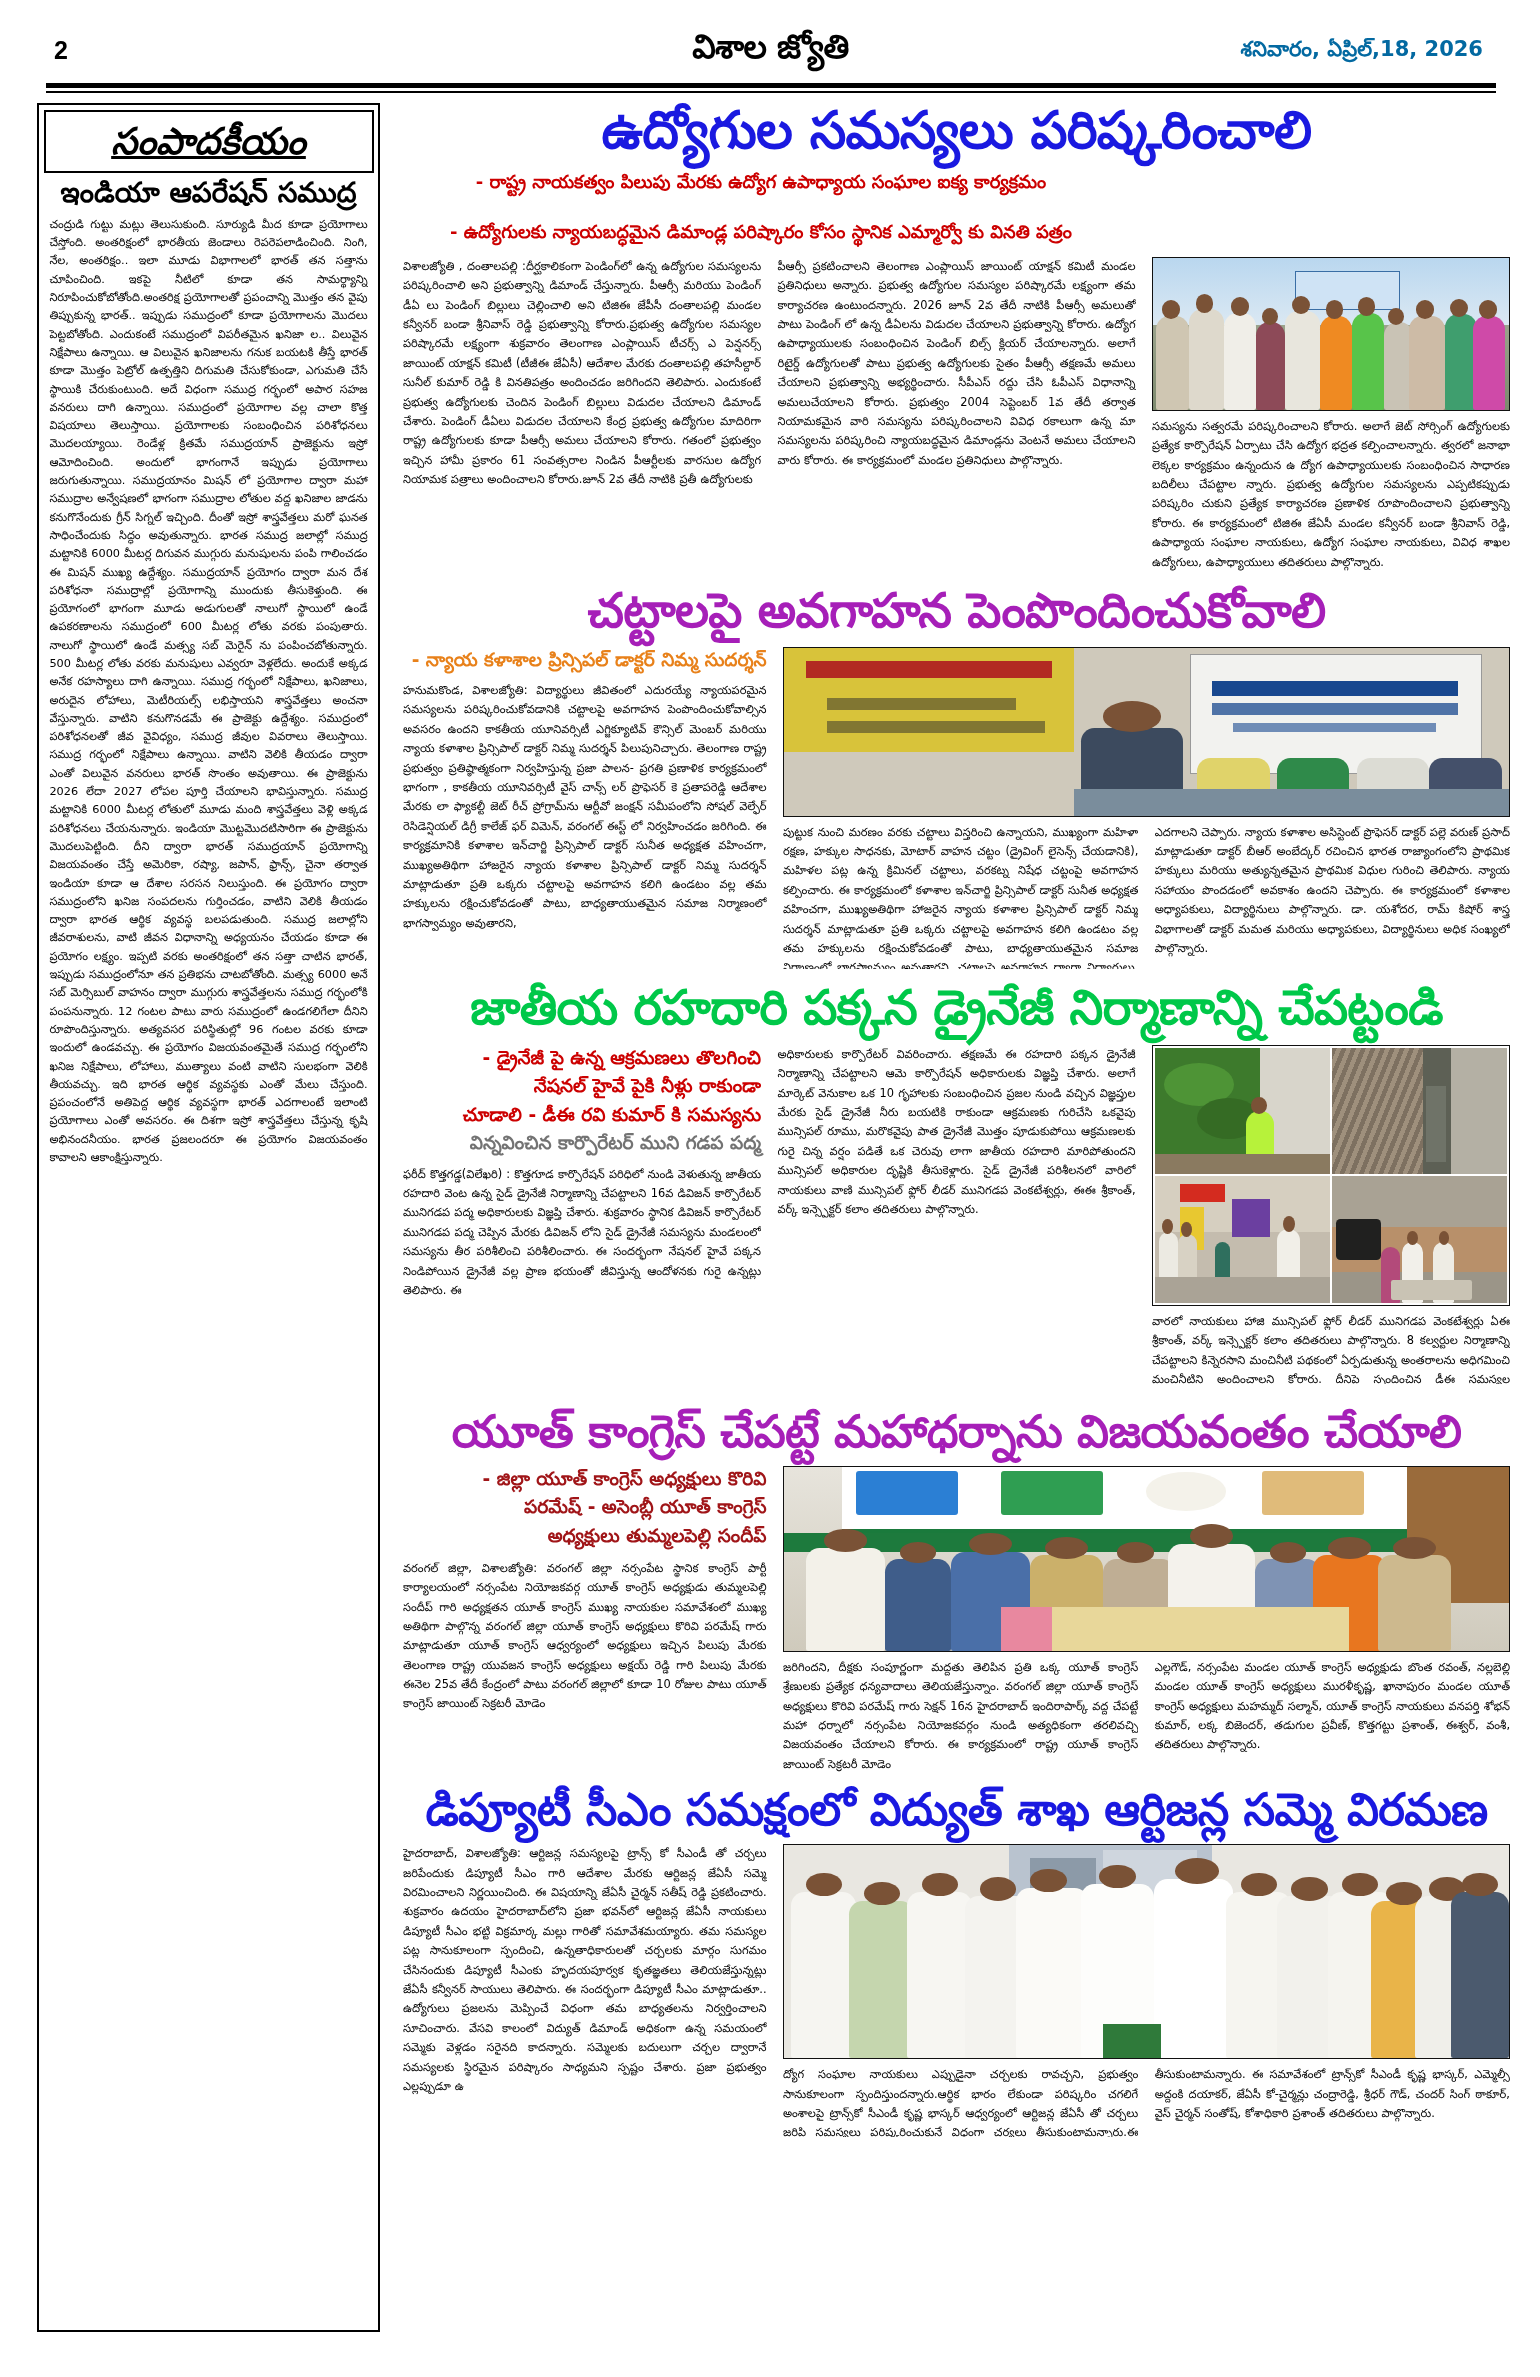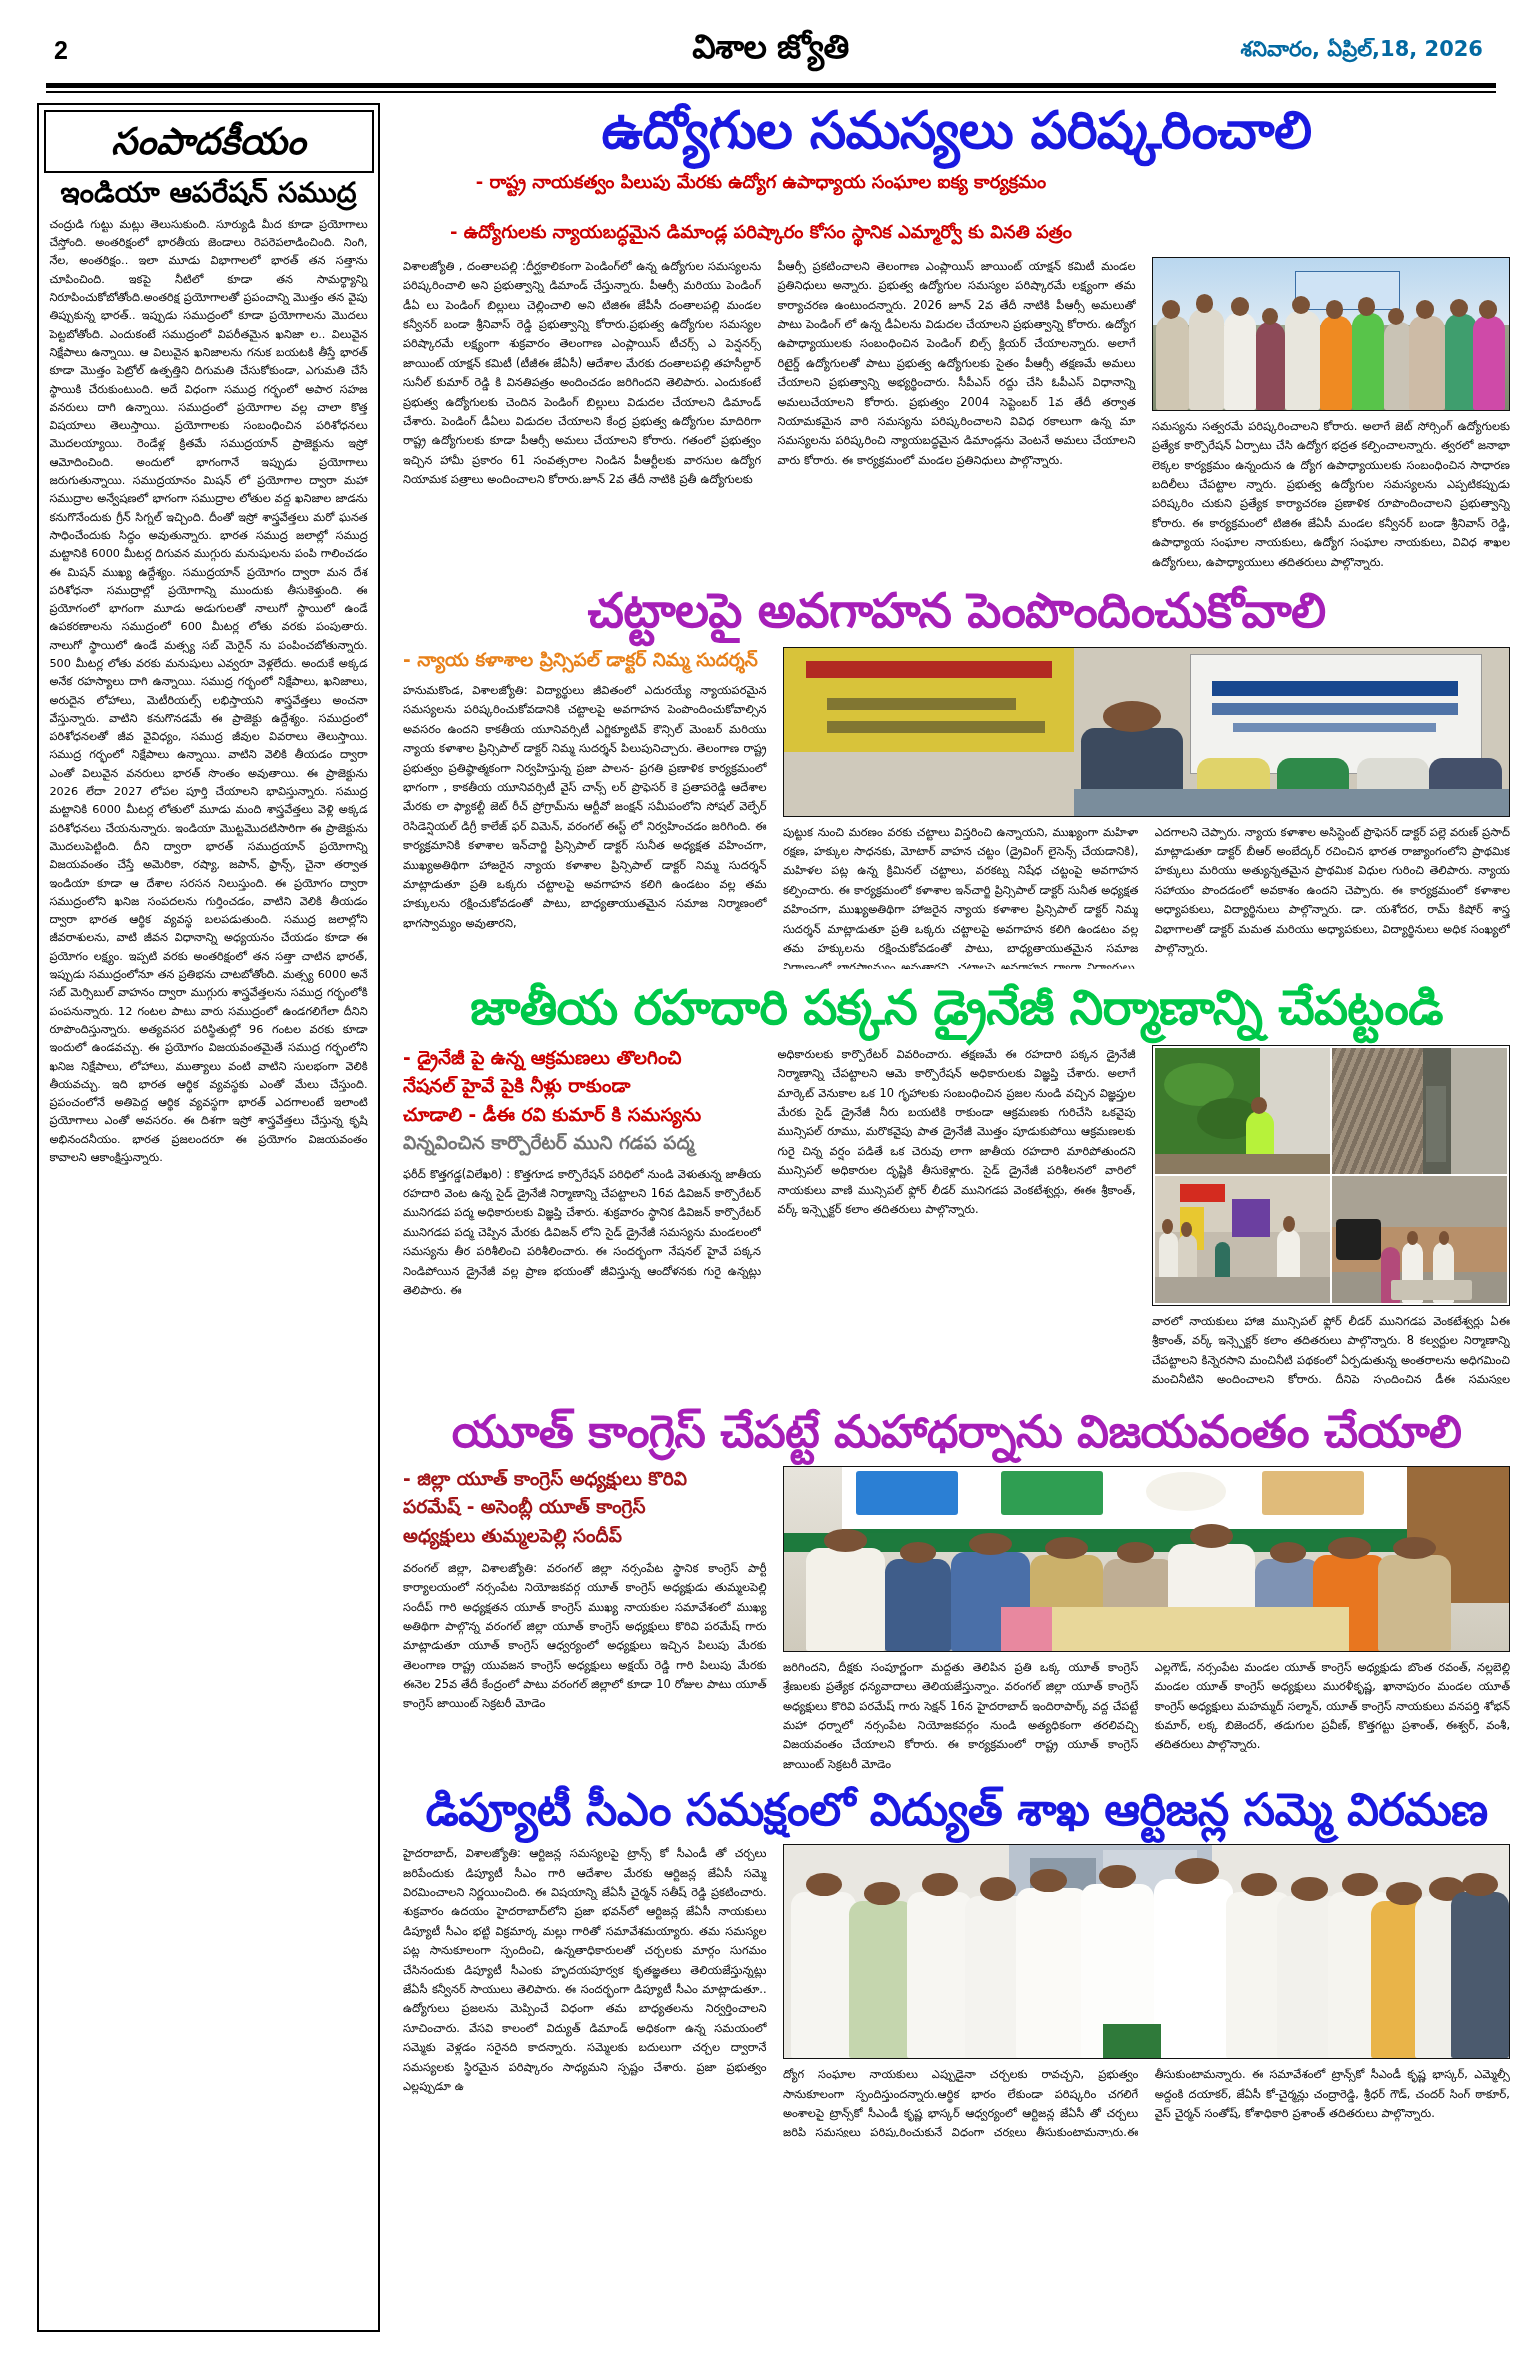--- a/index.html
+++ b/index.html
@@ -90,20 +90,21 @@
     align-items: center;
     justify-content: center;
     box-sizing: border-box;
   }
   .editorial-masthead-box span {
     font-size: 37px;
     font-weight: bold;
     font-style: italic;
     font-family: "DejaVu Sans", sans-serif;
     line-height: 1;
+    text-decoration: underline;
   }
   .editorial-title {
     margin: 4.5px 7.5px 0 7.5px;
     text-align: center;
     font-size: 28px;
     font-weight: bold;
     font-family: "DejaVu Sans", sans-serif;
     line-height: 1.12;
     padding-bottom: 4.5px;
   }
@@ -146,21 +147,21 @@
   .subhead {
     text-align: center;
     font-weight: bold;
     font-family: "DejaVu Sans", sans-serif;
     font-size: 18px;
     line-height: 1.38;
     margin: 0;
   }
 
   .subhead-left {
-    text-align: left;
+    text-align: right;
     font-weight: bold;
     font-family: "DejaVu Sans", sans-serif;
     font-size: 18.6px;
     line-height: 1.45;
     margin: 0 0 7.5px 0;
   }
 
   .cols-3 {
     display: flex;
     gap: 16.4px;

